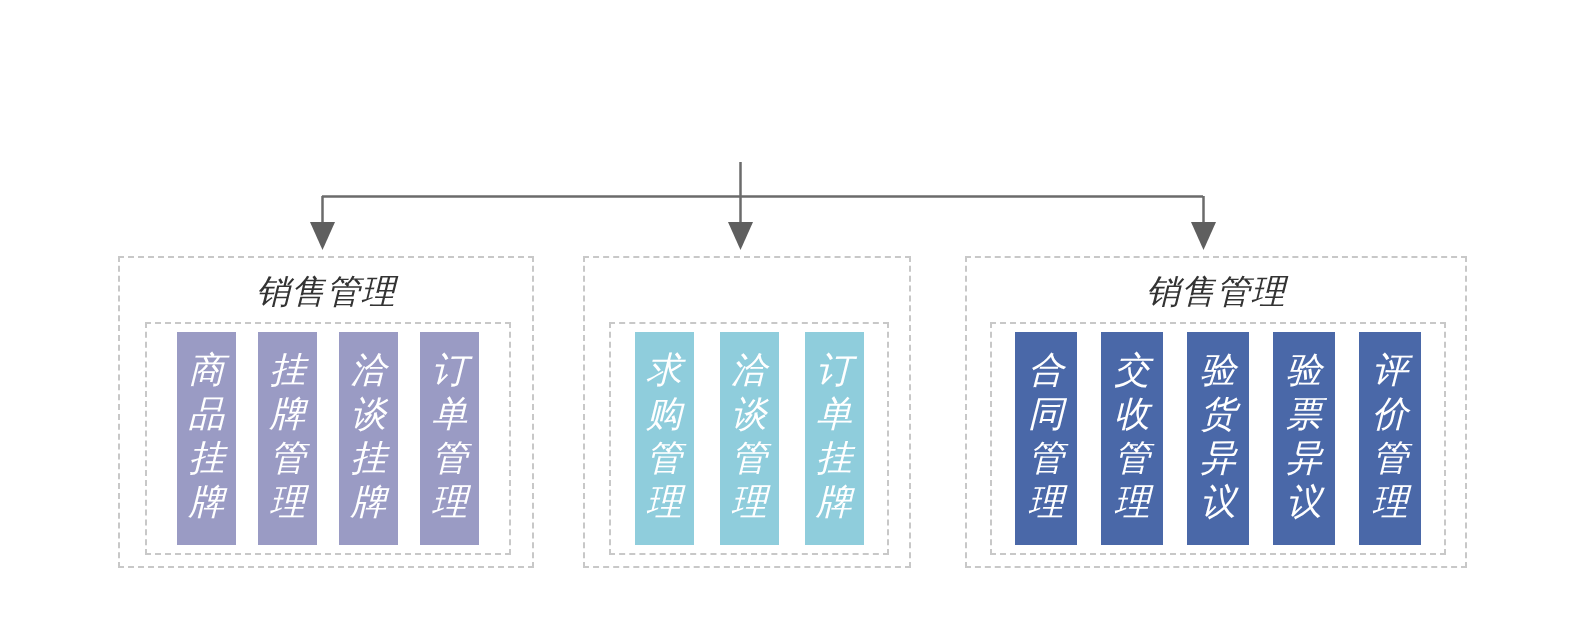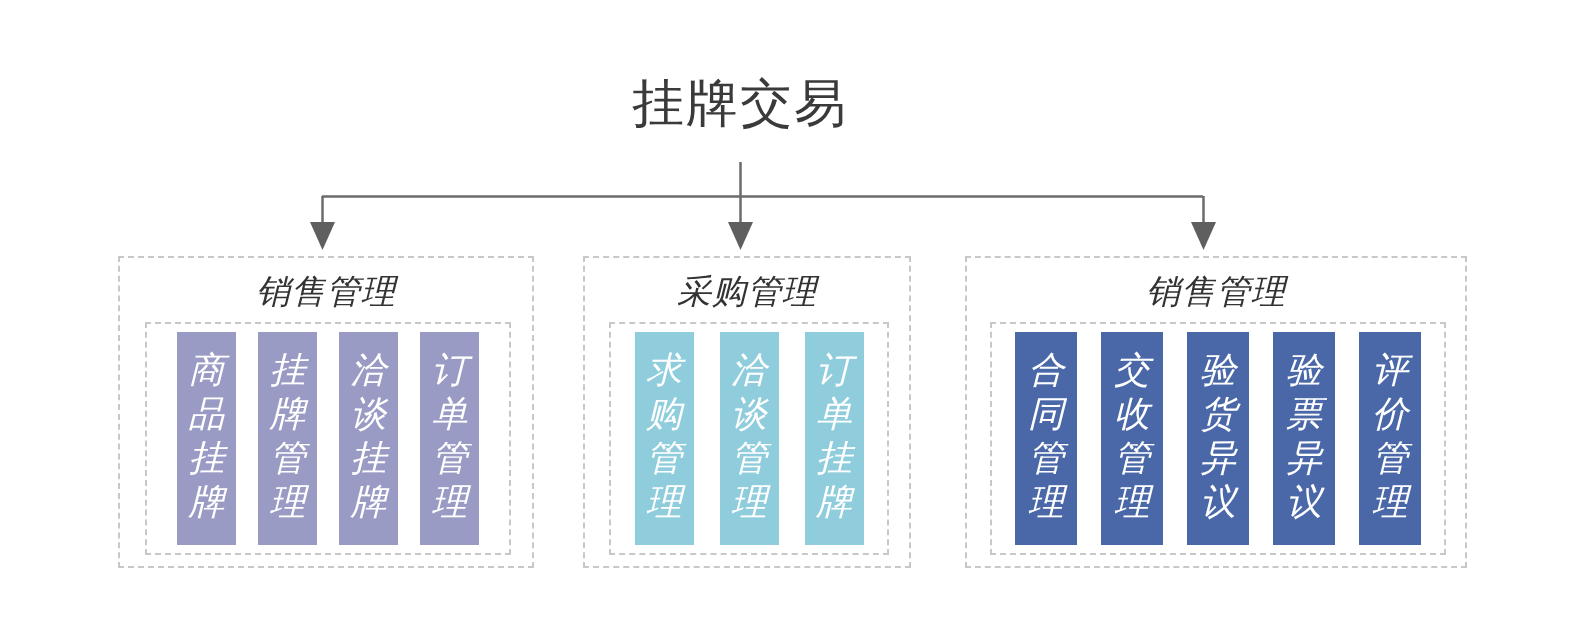--- a/index.html
+++ b/index.html
@@ -95,21 +95,20 @@
   
   .pal-purple { background: #9a9bc4; }
   .pal-teal   { background: #8fcddc; }
   .pal-blue   { background: #4a68a8; }
 </style>
 </head>
 <body>
 
 <div id="canvas">
 
-  <div class="root-title">挂牌交易</div>
 
   <svg class="connector" viewBox="0 0 1589 643" width="1589" height="643">
 
     <line x1="740.5" y1="162" x2="740.5" y2="196" stroke="#6b6b6b" stroke-width="2.5"></line>
 
     <line x1="322" y1="196.5" x2="1203" y2="196.5" stroke="#6b6b6b" stroke-width="2.5"></line>
 
     <line x1="322.5" y1="196" x2="322.5" y2="226" stroke="#6b6b6b" stroke-width="2.5"></line>
     <polygon points="310,222 335,222 322.5,250" fill="#5f5f5f"></polygon>
 
@@ -144,21 +143,20 @@
       <div class="card pal-purple" style="width:59px; height:213px; margin:8px 11px;">
         <span class="ch">订</span>
       <span class="ch">单</span>
           <span class="ch">管</span>
           <span class="ch">理</span>
         </div>
     </div>
   </div>
 
   <div class="group" id="group-1" style="left:583px; top:256px; width:328px; height:312px;">
-    <div class="group-title">采购管理</div>
     <div class="card-frame" style="left:24px; top:64px; width:280px; height:233px;">
       <div class="card pal-teal" style="width:59px; height:213px; margin:8px 13px;">
         <span class="ch">求</span>
       <span class="ch">购</span>
           <span class="ch">管</span>
           <span class="ch">理</span>
         </div>
       <div class="card pal-teal" style="width:59px; height:213px; margin:8px 13px;">
         <span class="ch">洽</span>
       <span class="ch">谈</span>

